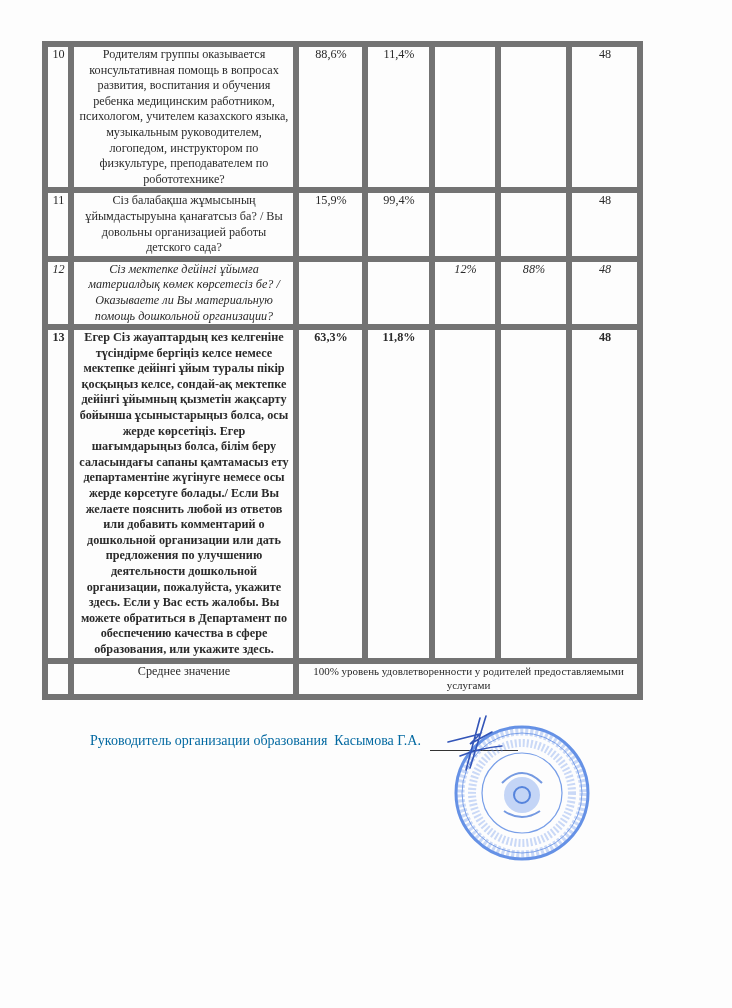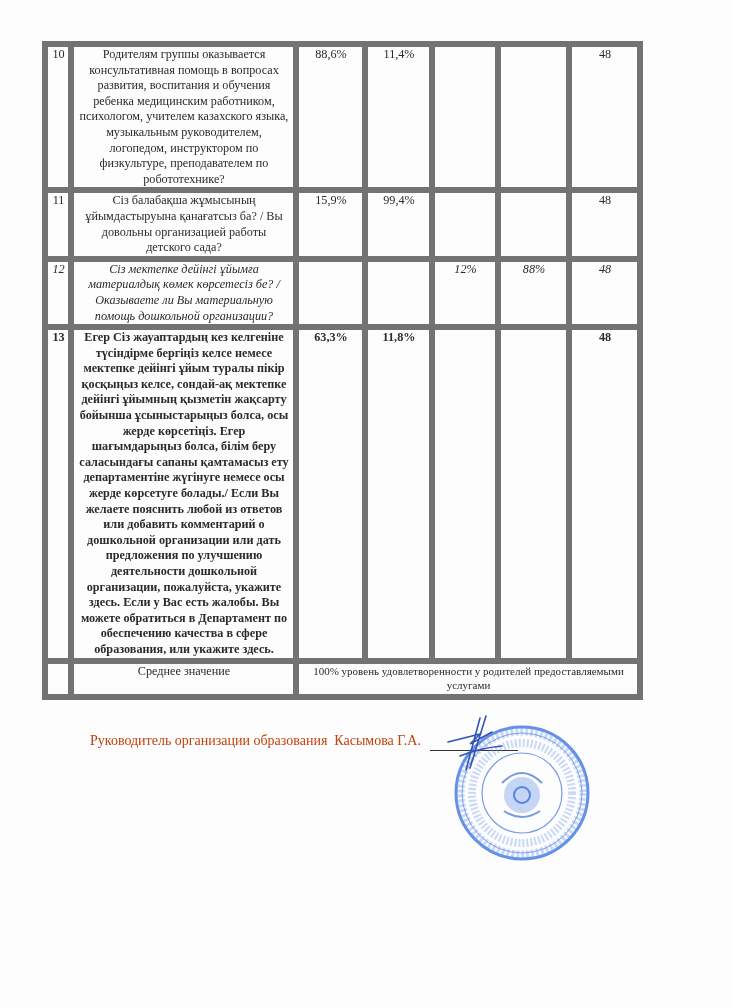--- a/index.html
+++ b/index.html
@@ -21,21 +21,21 @@
   col.c5 { width: 66px; }
   col.c6 { width: 71px; }
   col.c7 { width: 71px; }
   tr.r10 td { height: 121px; }
   tr.r11 td { height: 62px; }
   tr.r12 td { height: 61px; font-style: italic; }
   tr.r13 td { height: 320px; font-weight: bold; }
   tr.ravg td { height: 30px; }
   .avg-text { font-size: 11px; line-height: 14px; }
   .signature-line {
-    position: absolute; left: 90px; top: 733px; font-size: 14px; color: #c2410c;
+    position: absolute; left: 90px; top: 733px; font-size: 14px; color: #0369a1;
     white-space: pre;
   }
   .sig-underline {
     position: absolute; left: 430px; top: 750px; width: 88px; border-bottom: 1px solid #333;
   }
   .stamp {
     position: absolute; left: 452px; top: 723px; width: 140px; height: 140px;
   }
   .sig-scrawl { position: absolute; left: 440px; top: 712px; width: 80px; height: 60px; }
 </style>

